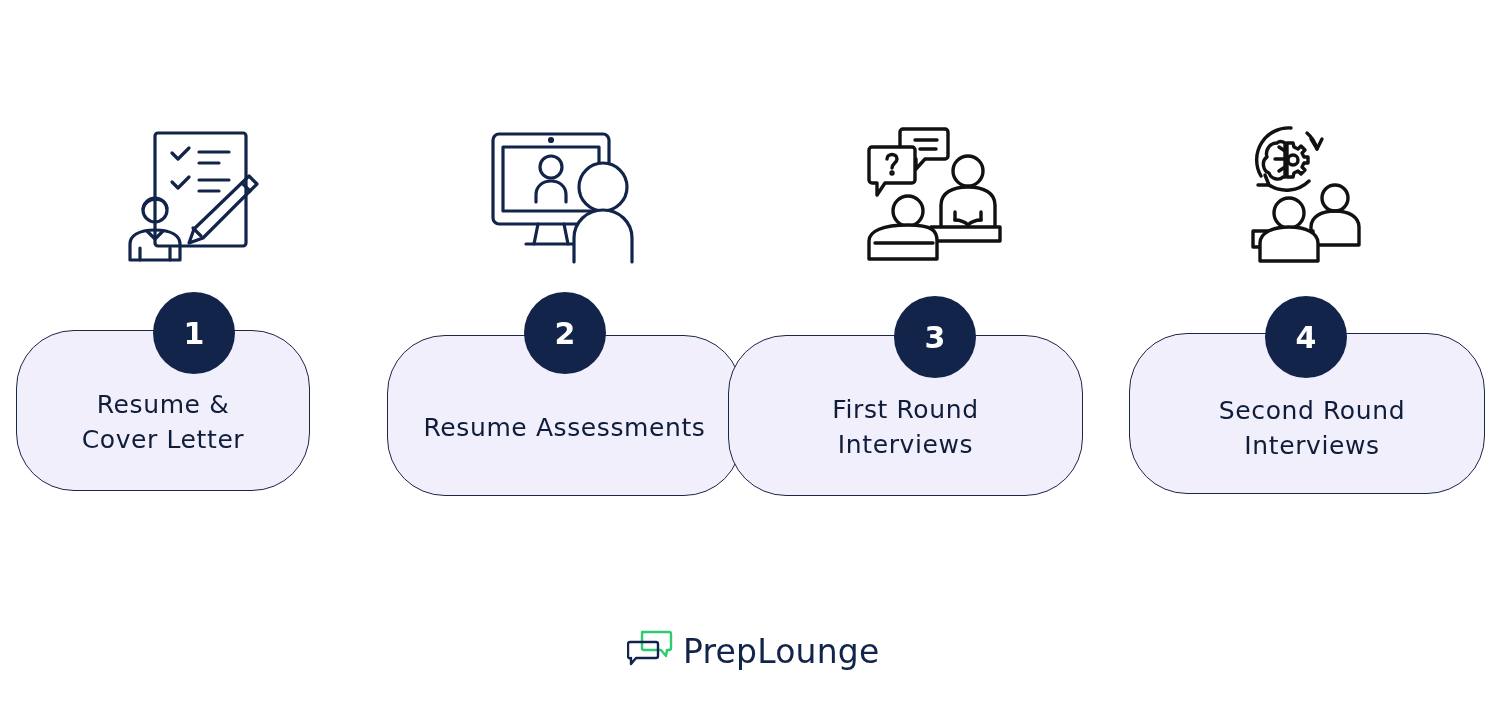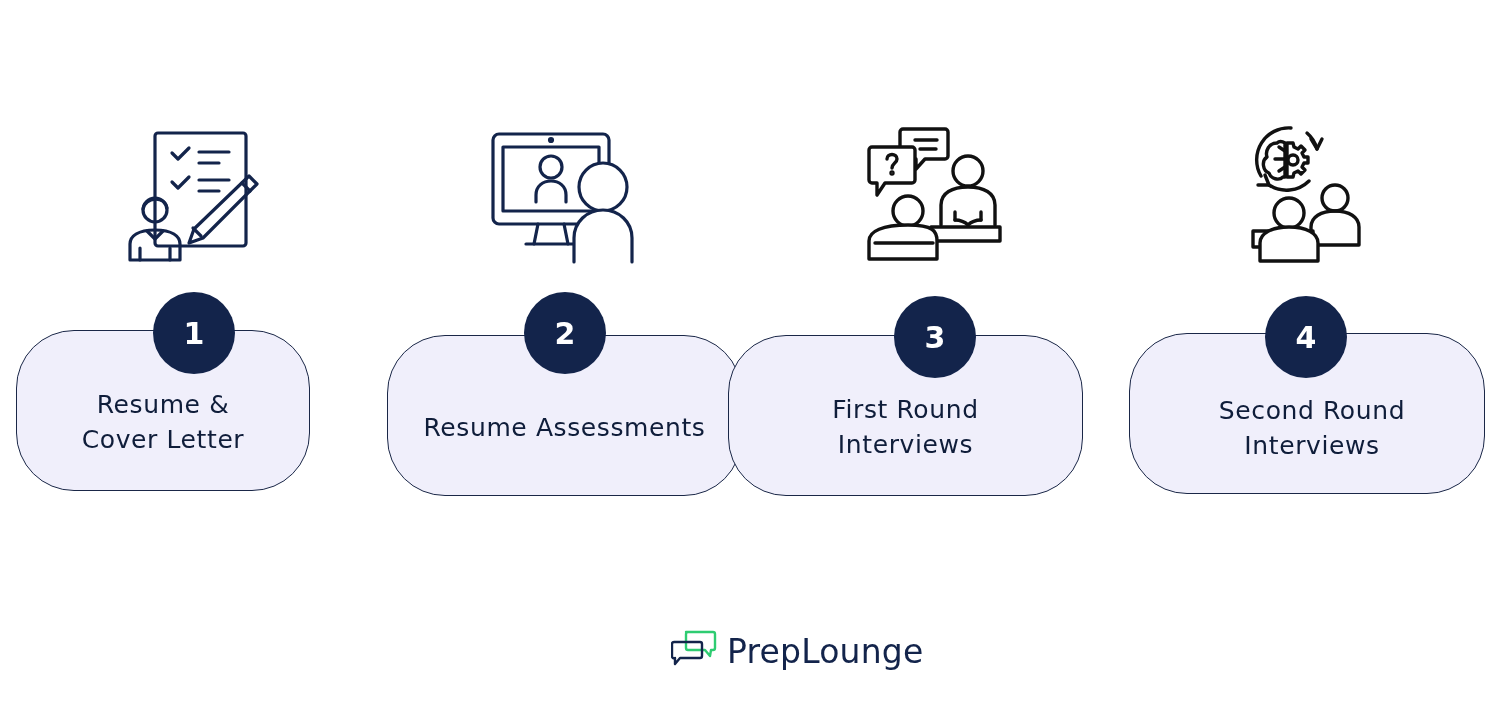--- a/index.html
+++ b/index.html
@@ -16,21 +16,21 @@
     }
     .card-label {
       font-size: 25px; line-height: 35px; letter-spacing: 0.6px; color: #0f1d3a;
       white-space: pre-line; margin-top: 22px;
     }
     .badge {
       position: absolute; width: 82px; height: 82px; border-radius: 50%;
       background: #13244b; color: #ffffff; font-weight: bold; font-size: 30px;
       display: flex; align-items: center; justify-content: center;
     }
-    .logo { position: absolute; left: 634px; top: 630px; display: flex; align-items: center; padding-left: 37px; }
+    .logo { position: absolute; left: 590px; top: 630px; display: flex; align-items: center; padding-left: 37px; }
     .logo-text { font-size: 33px; color: #13244b; margin-left: 10px; letter-spacing: 0.2px; }
   </style>
 </head>
 <body>
 
 <div class="icon" style="left:125px;top:130px;">
   <svg width="140" height="136" viewBox="0 0 140 136" fill="none" stroke="#13244b" stroke-width="3.2" stroke-linecap="round" stroke-linejoin="round">
     <rect x="30" y="3" width="91" height="113" rx="3"></rect>
     <path d="M47 23 l6 6 l11 -11"></path>
     <path d="M74 22 h30 M74 33 h20"></path>

